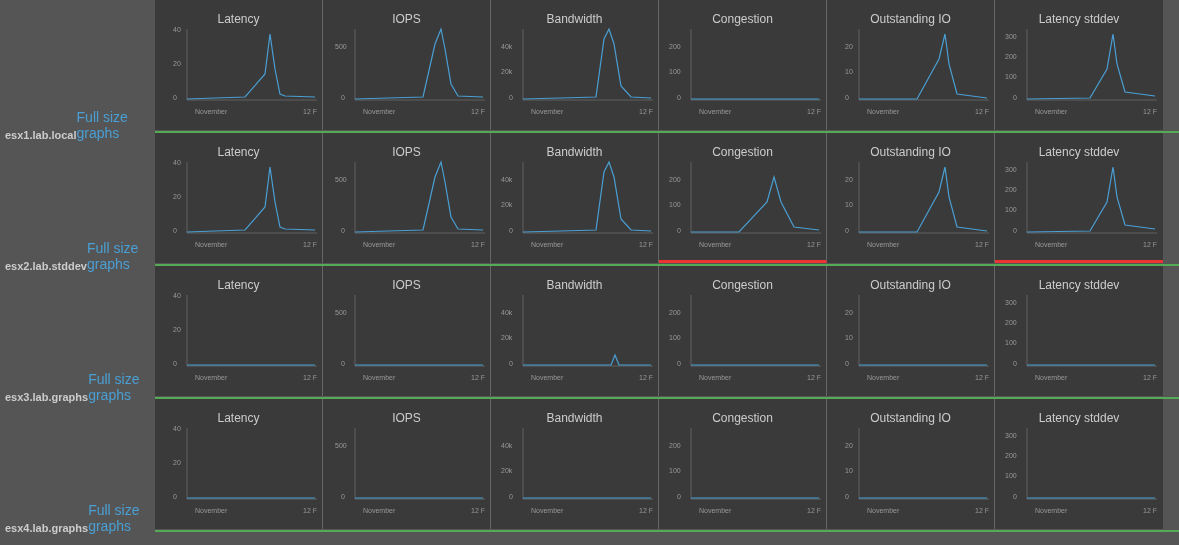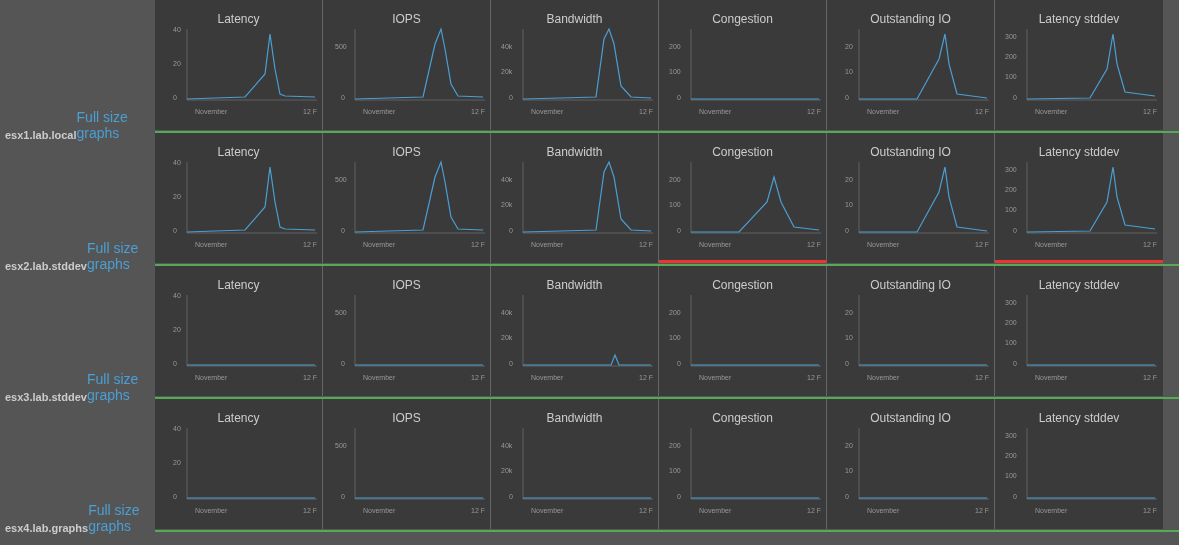--- a/index.html
+++ b/index.html
@@ -101,21 +101,21 @@
   <div class="host-labels">
     <div class="host-label-group">
       <span class="host-name">esx1.lab.local</span>
       <a class="full-size-link">Full size graphs</a>
     </div>
     <div class="host-label-group">
       <span class="host-name">esx2.lab.stddev</span>
       <a class="full-size-link">Full size graphs</a>
     </div>
     <div class="host-label-group">
-      <span class="host-name">esx3.lab.stddev</span>
+      <span class="host-name">esx3.lab.graphs</span>
       <a class="full-size-link">Full size graphs</a>
     </div>
     <div class="host-label-group">
       <span class="host-name">esx4.lab.graphs</span>
       <a class="full-size-link">Full size graphs</a>
     </div>
   </div>
 
   <div class="charts-area">
 

